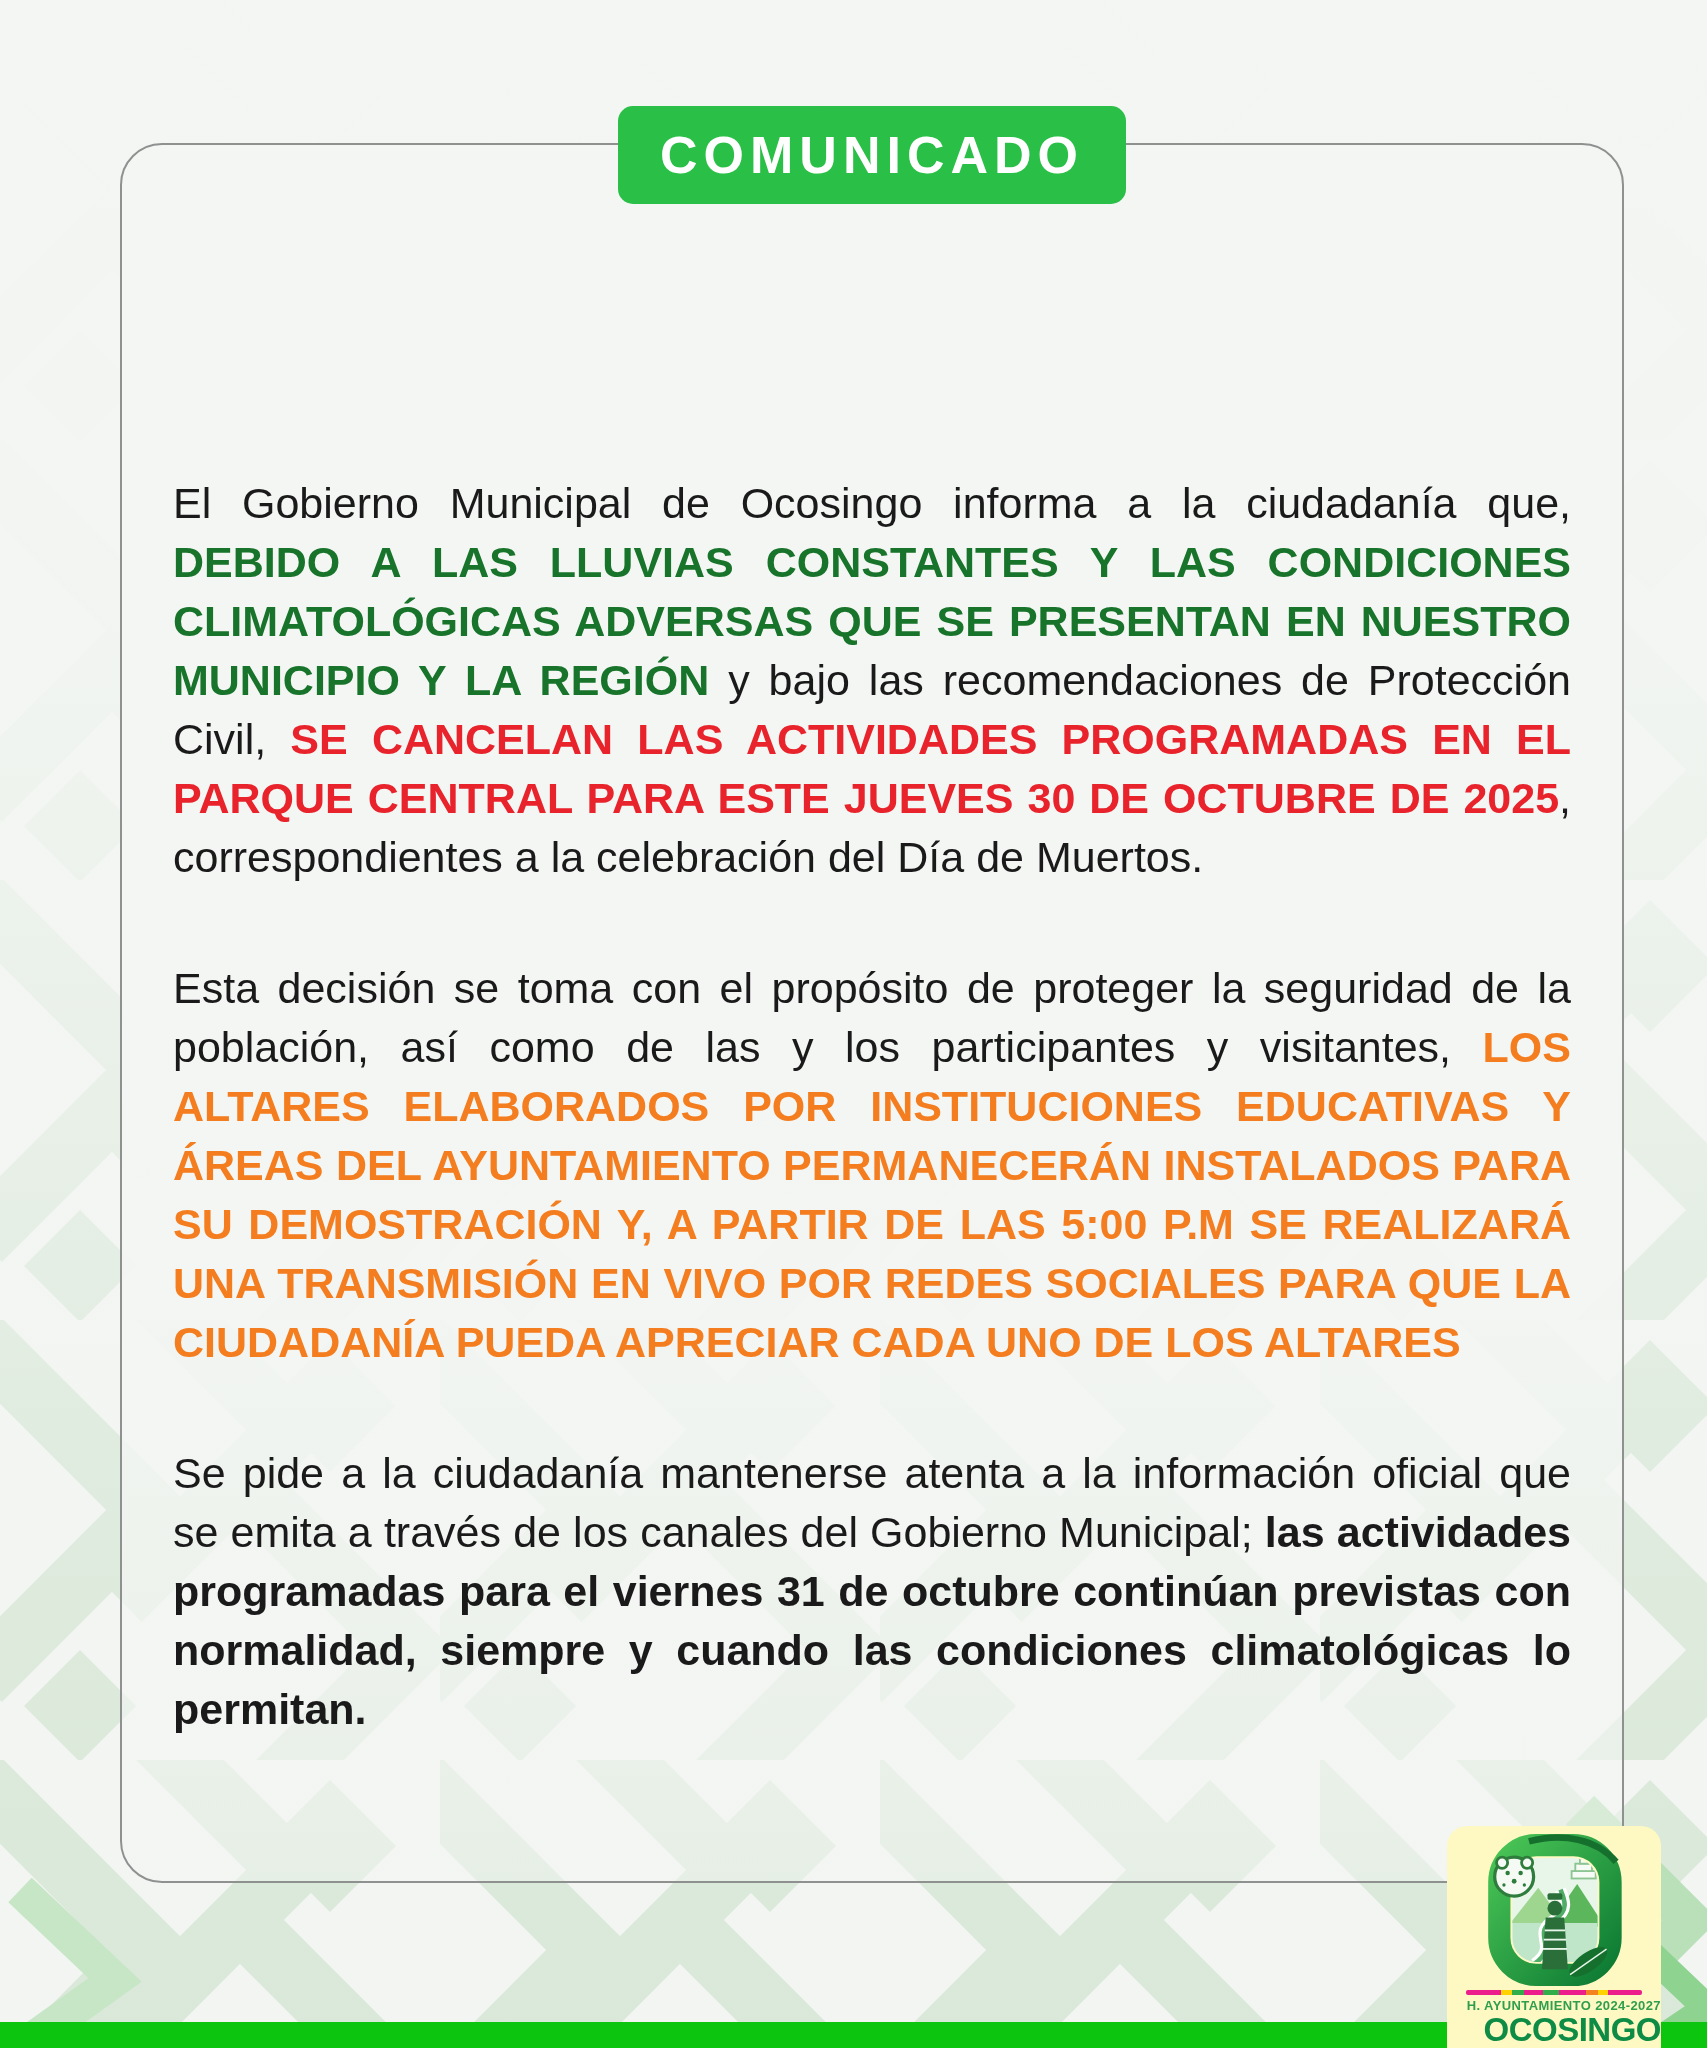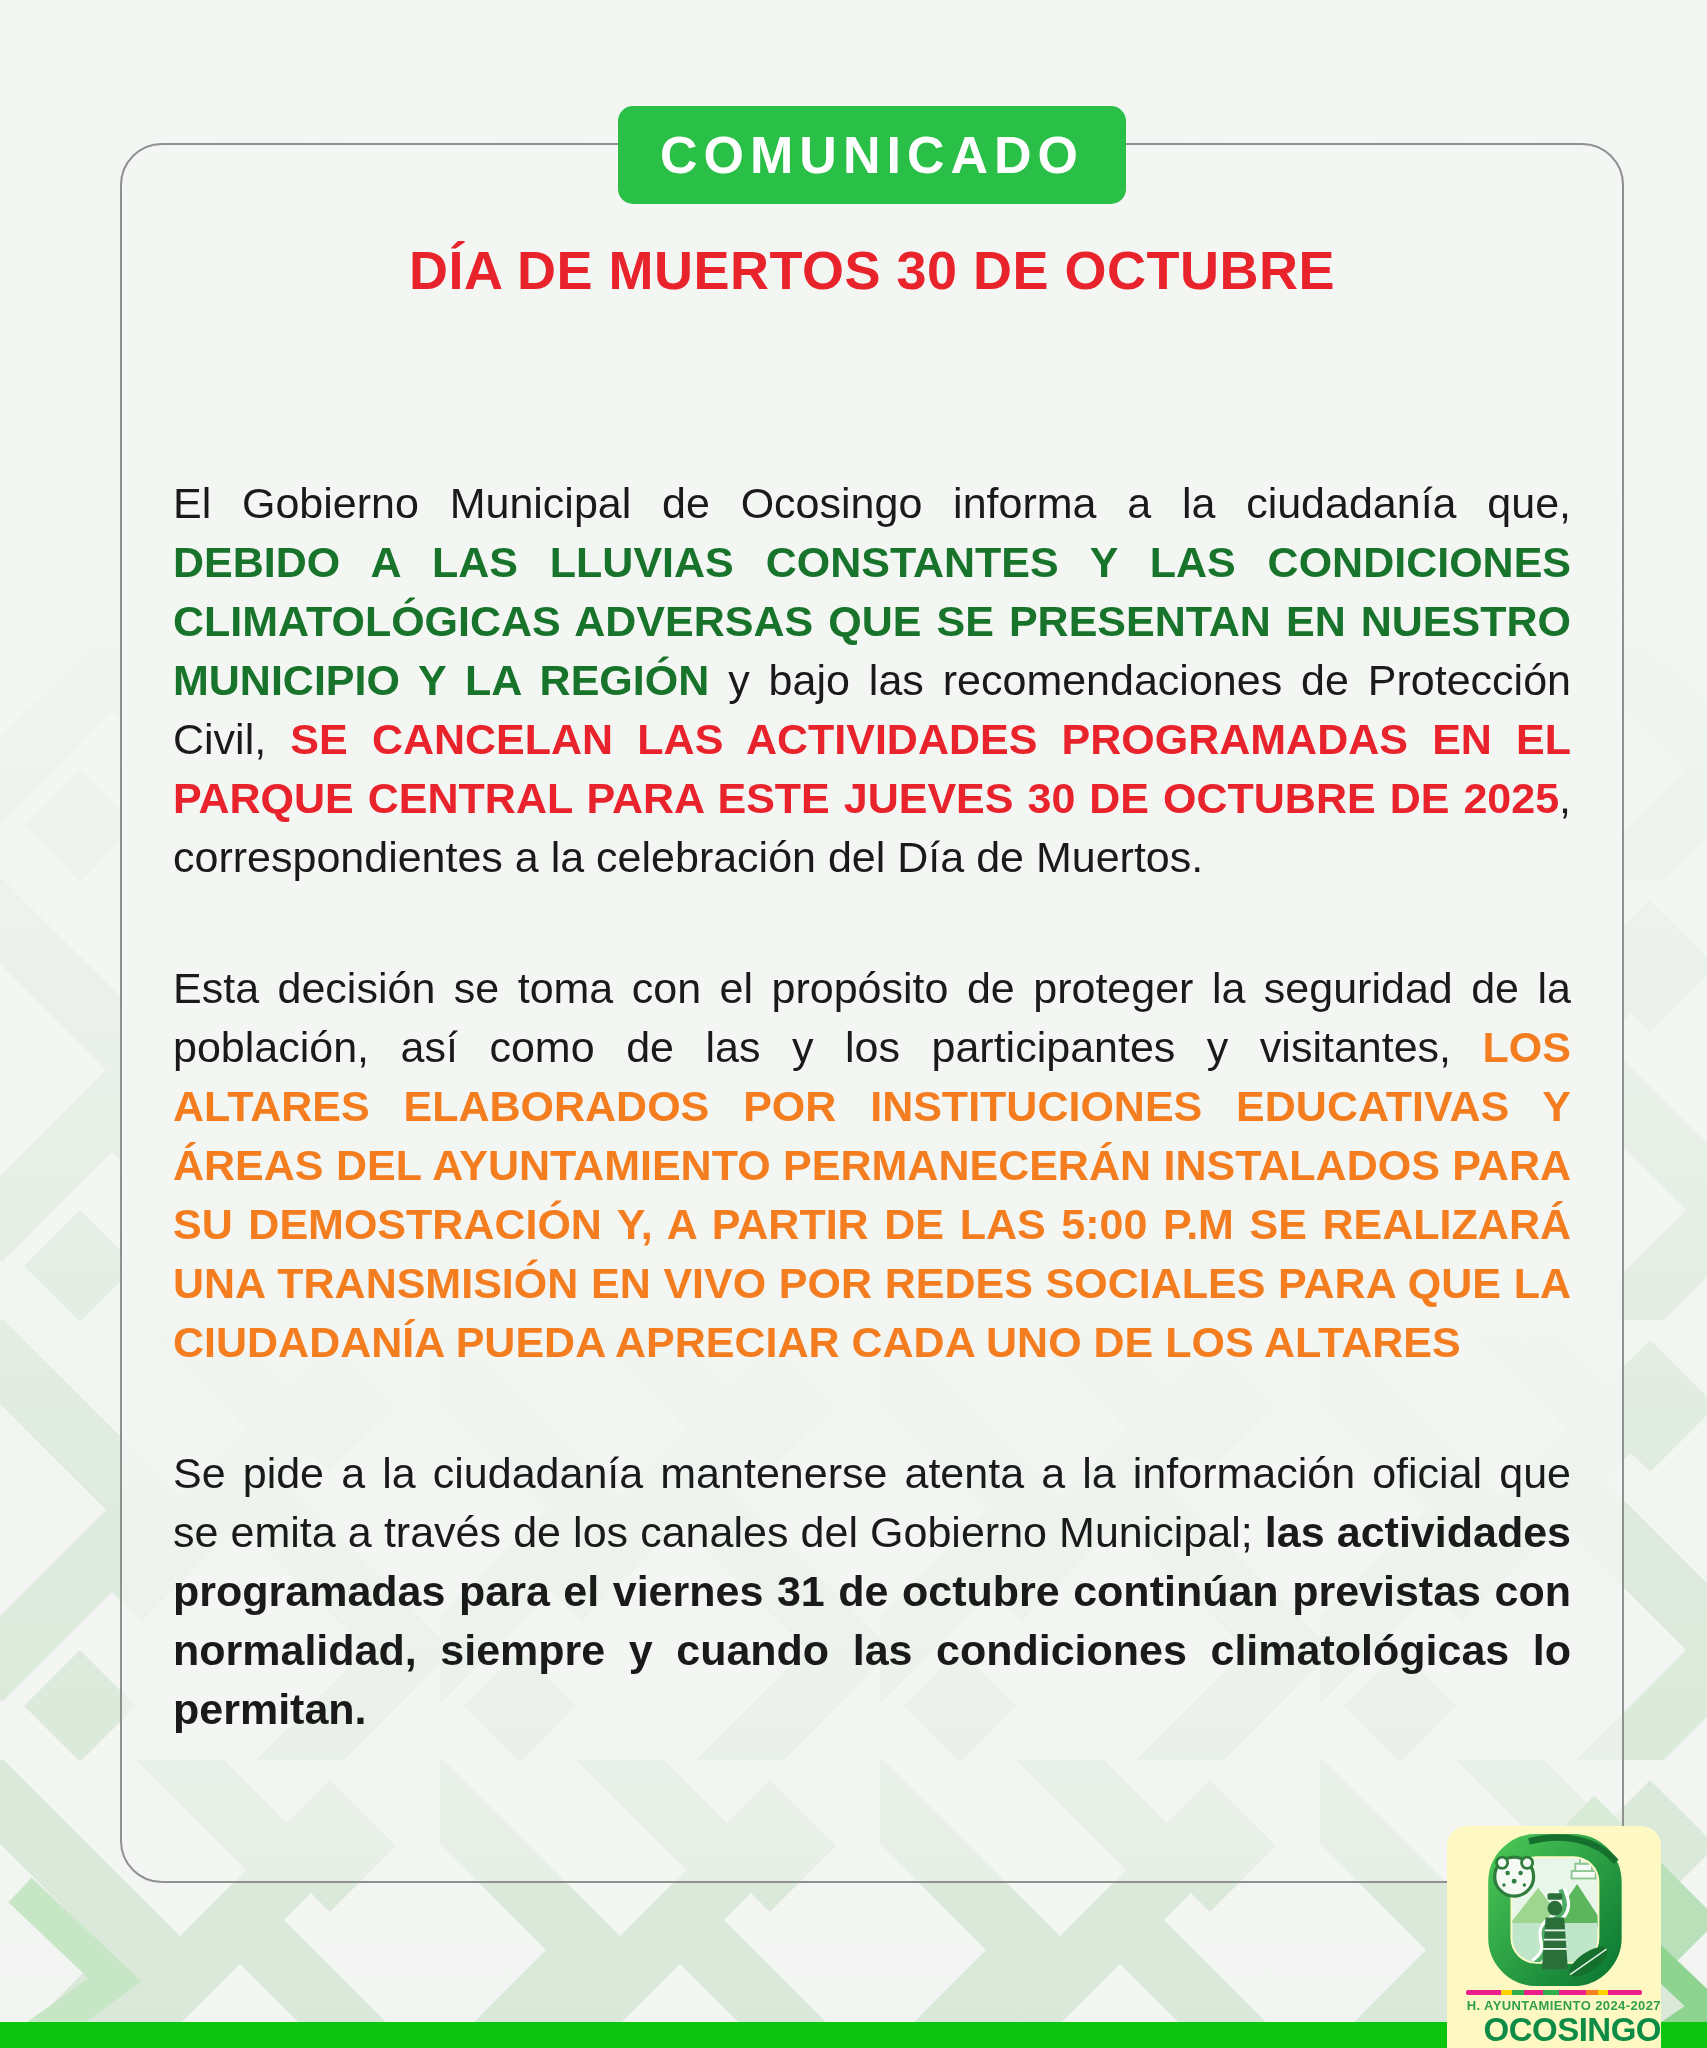--- a/index.html
+++ b/index.html
@@ -107,21 +107,20 @@
   <path d="M20,1890 L115,1980 L20,2048" fill="none" stroke="#c6e6c6" stroke-width="34"></path>
 </svg>
 
 <div class="card"></div>
 
 <div class="badge">
   <span>COMUNICADO</span>
 </div>
 
 <div class="title">
-  <div>DÍA DE MUERTOS 30 DE OCTUBRE</div>
 </div>
 
 <div class="body-text">
   <p><span class="run-plain">El Gobierno Municipal de Ocosingo informa a la ciudadanía que, </span><span class="run-green">DEBIDO A LAS LLUVIAS CONSTANTES Y LAS CONDICIONES CLIMATOLÓGICAS ADVERSAS QUE SE PRESENTAN EN NUESTRO MUNICIPIO Y LA REGIÓN</span><span class="run-plain"> y bajo las recomendaciones de Protección Civil, </span><span class="run-red">SE CANCELAN LAS ACTIVIDADES PROGRAMADAS EN EL PARQUE CENTRAL PARA ESTE JUEVES 30 DE OCTUBRE DE 2025</span><span class="run-plain">, correspondientes a la celebración del Día de Muertos.</span></p>
   <p><span class="run-plain">Esta decisión se toma con el propósito de proteger la seguridad de la población, así como de las y los participantes y visitantes, </span><span class="run-orange">LOS ALTARES ELABORADOS POR INSTITUCIONES EDUCATIVAS Y ÁREAS DEL AYUNTAMIENTO PERMANECERÁN INSTALADOS PARA SU DEMOSTRACIÓN Y, A PARTIR DE LAS 5:00 P.M SE REALIZARÁ UNA TRANSMISIÓN EN VIVO POR REDES SOCIALES PARA QUE LA CIUDADANÍA PUEDA APRECIAR CADA UNO DE LOS ALTARES</span></p>
   <p><span class="run-plain">Se pide a la ciudadanía mantenerse atenta a la información oficial que se emita a través de los canales del Gobierno Municipal; </span><span class="run-bold">las actividades programadas para el viernes 31 de octubre continúan previstas con normalidad, siempre y cuando las condiciones climatológicas lo permitan.</span></p>
 </div>
 
 <div class="footer-bar"></div>
 

